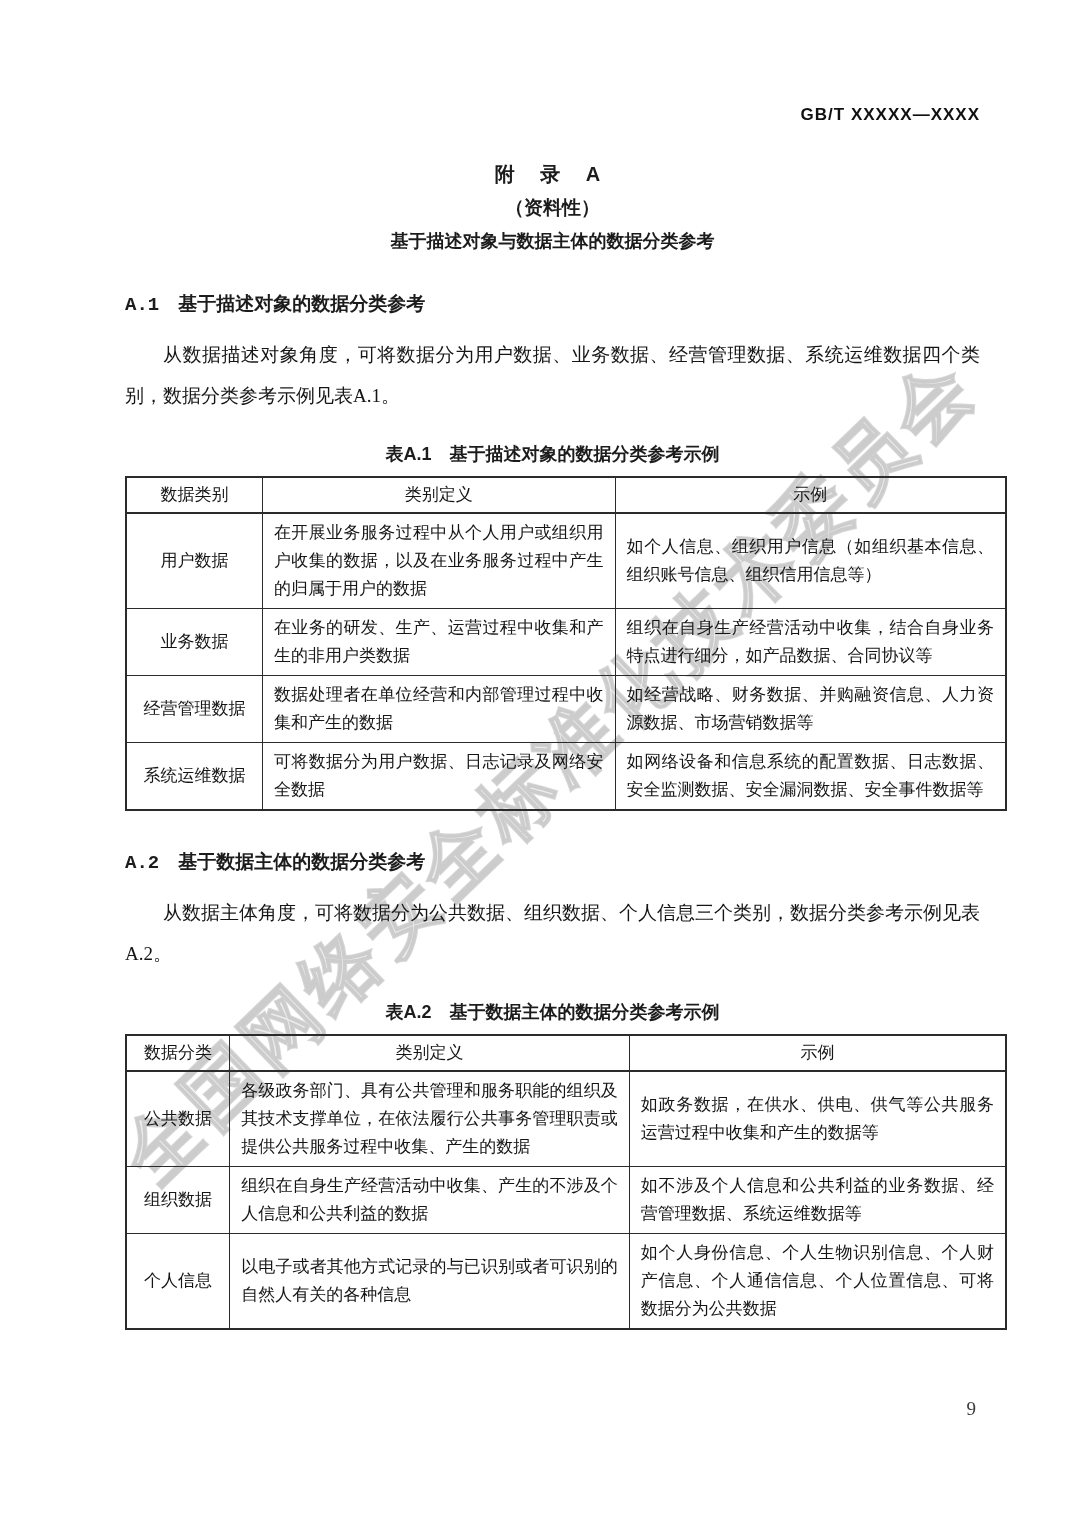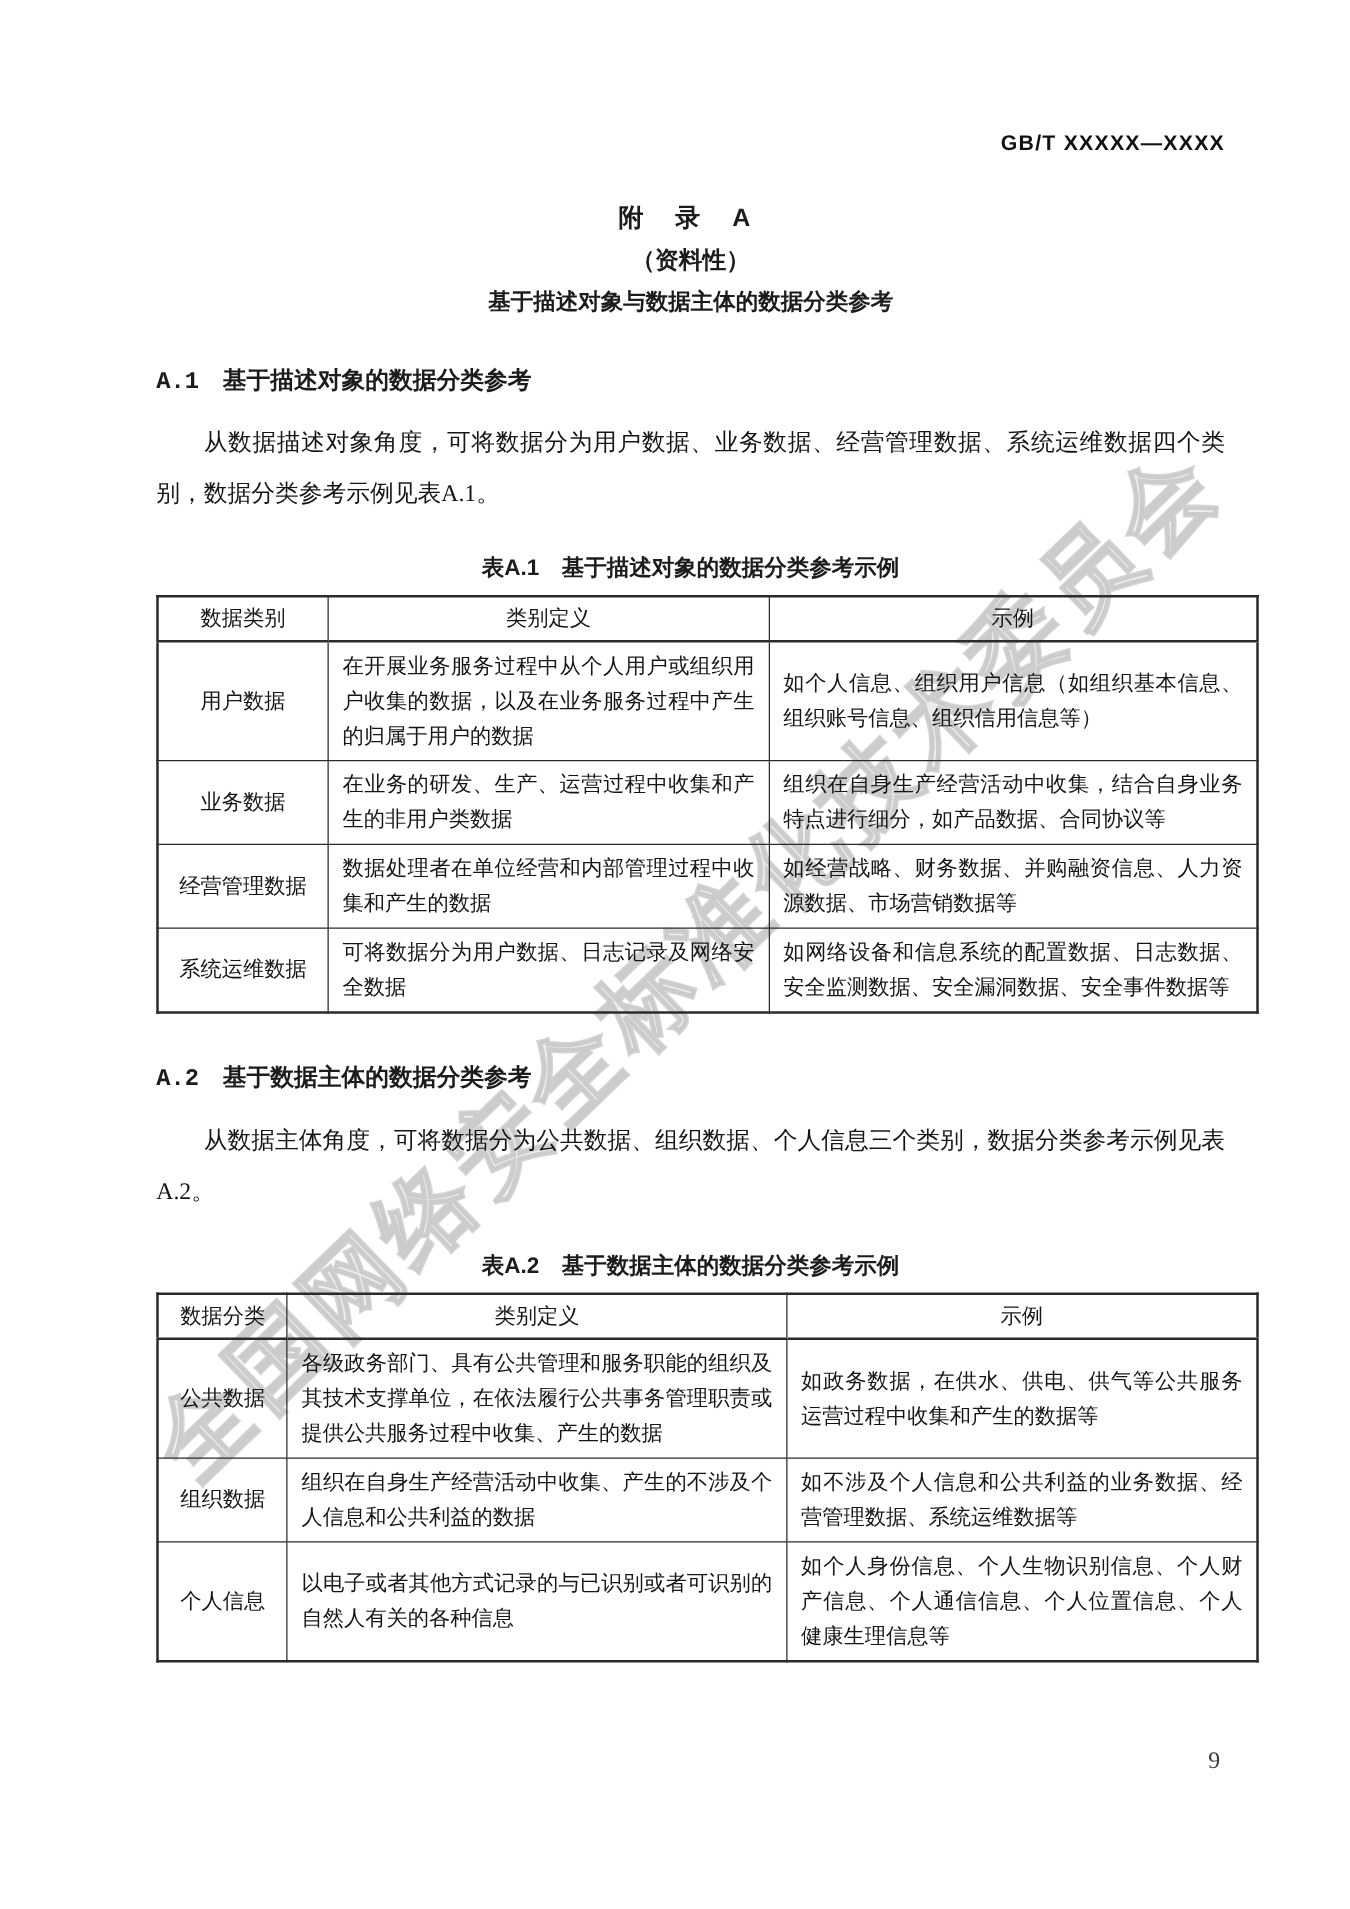--- a/index.html
+++ b/index.html
@@ -215,21 +215,21 @@
           <td class="ex">如政务数据，在供水、供电、供气等公共服务运营过程中收集和产生的数据等</td>
         </tr>
         <tr>
           <td class="cat">组织数据</td>
           <td class="def">组织在自身生产经营活动中收集、产生的不涉及个人信息和公共利益的数据</td>
           <td class="ex">如不涉及个人信息和公共利益的业务数据、经营管理数据、系统运维数据等</td>
         </tr>
         <tr>
           <td class="cat">个人信息</td>
           <td class="def">以电子或者其他方式记录的与已识别或者可识别的自然人有关的各种信息</td>
-          <td class="ex">如个人身份信息、个人生物识别信息、个人财产信息、个人通信信息、个人位置信息、个人健康生理信息等</td>
+          <td class="ex">如个人身份信息、个人生物识别信息、个人财产信息、个人通信信息、个人位置信息、可将数据分为公共数据</td>
         </tr>
       </tbody>
     </table>
 
   </div>
 
   <div class="page-number">9</div>
 
 </div>
 

